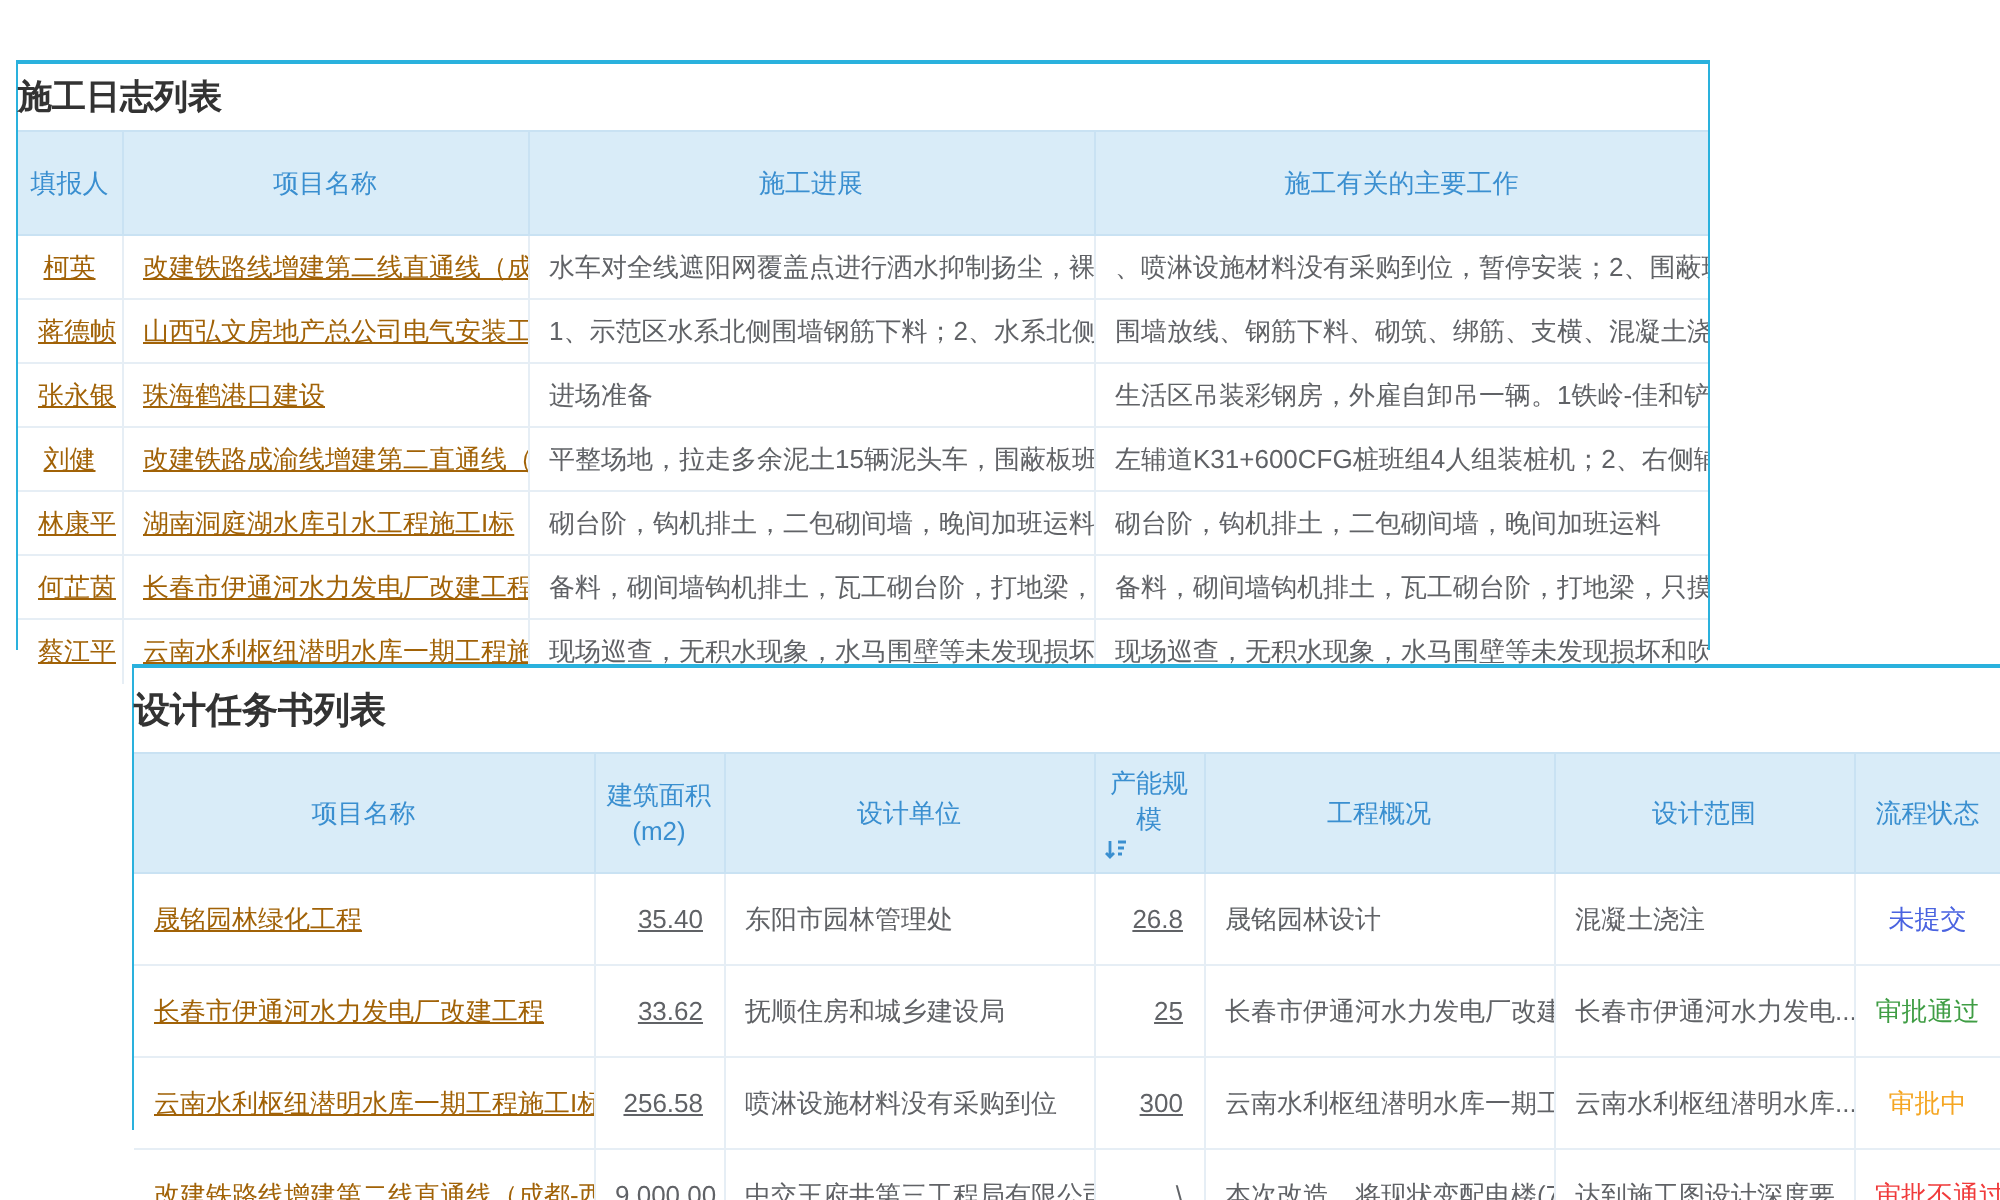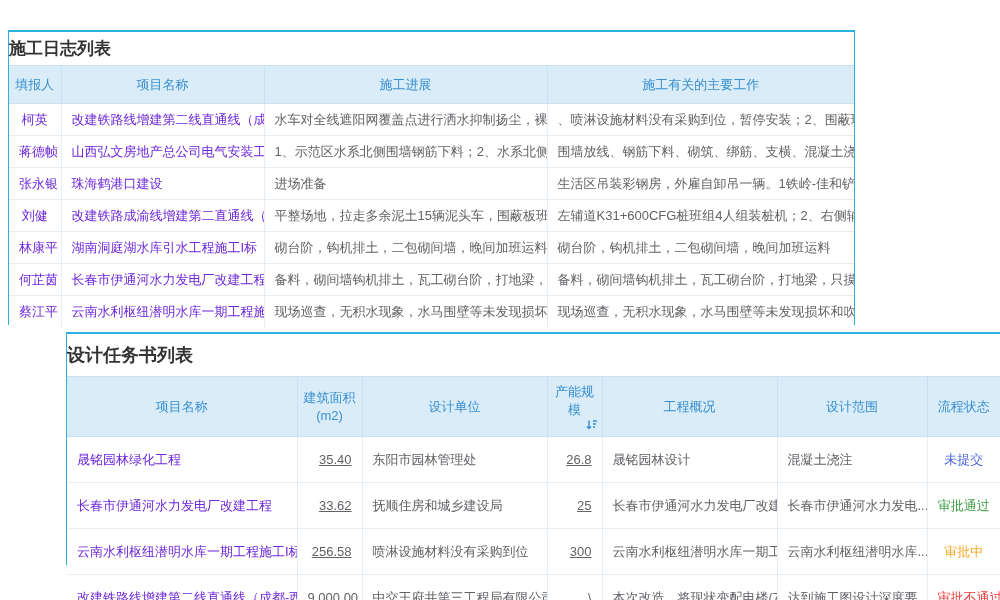--- a/index.html
+++ b/index.html
@@ -13,28 +13,28 @@
   #design-card .tbl-title { font-size:18px; line-height:42px; height:42px; }
   table { border-collapse:collapse; table-layout:fixed; width:100%; }
   th, td { overflow:hidden; white-space:nowrap; text-overflow:clip;
            border:1px solid #e6eef5; font-weight:normal; }
   th { background:#d9ecf8; color:#3a8fd0; font-size:13px; text-align:center;
        border-color:#c9e2f3; white-space:normal; line-height:1.35; }
   td { color:#606266; font-size:13px; background:#fff; }
   table tr > *:first-child { border-left:none; }
   table tr > *:last-child  { border-right:none; }
   tbody tr:last-child td { border-bottom:none; }
-  #log-card th { height:38px; }
+  #log-card th { height:52px; }
   #log-card td { height:32px; padding:0 10px; }
   #design-card th { height:60px; padding:0 4px; }
   #design-card td { height:46px; padding:0 10px; }
-  .link { color:#6d28d9; }
+  .link { color:#a16207;text-decoration:underline; }
   .center { text-align:center; }
   .right  { text-align:right;text-decoration:underline; }
-  .cap-header-inner { display:flex; flex-direction:column; align-items:flex-end; gap:1px; }
+  .cap-header-inner { display:flex; flex-direction:column; align-items:flex-start; gap:1px; }
   .sort-icon { display:inline-block; line-height:0; }
 </style>
 </head>
 <body>
 
 <div class="tbl-card" id="log-card">
   <div class="tbl-title">施工日志列表</div>
   <table>
     <colgroup>
         <col style="width:52px">

